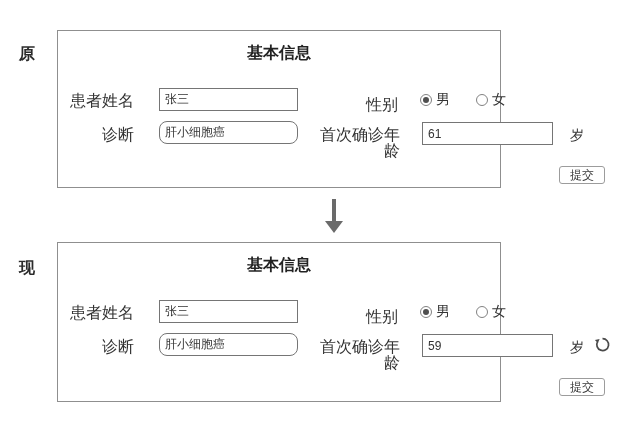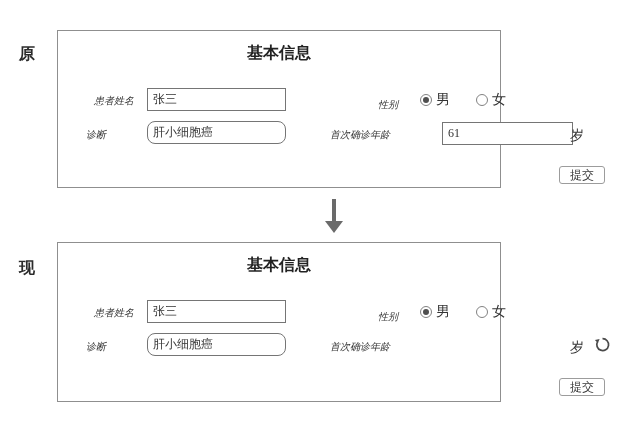--- a/index.html
+++ b/index.html
@@ -12,33 +12,33 @@
   .side-label.current  { top: 258px; }
 
   .panel { position: absolute; left: 57px; width: 444px; background: #ffffff;
            border: 1px solid #8f8f8f; }
   .panel-top    { top: 30px;  height: 158px; }
   .panel-bottom { top: 242px; height: 160px; }
 
   .panel-title { position: absolute; top: 12px; left: 0; right: 0; text-align: center;
                  font-size: 16px; font-weight: 700; color: #222; }
 
-  .fl { position: absolute; font-size: 10px; line-height: 16px; color: #333; text-align: right; font-style: italic; }
+  .fl { position: absolute; font-size: 16px; line-height: 16px; color: #333; text-align: right; }
   .lbl-name { left: 0;  width: 76px; top: 62px; }
-  .lbl-diag { left: 0;  width: 76px; top: 96px; text-align: center; }
+  .lbl-diag { left: 0;  width: 76px; top: 96px; }
   .lbl-gender { left: 250px; width: 90px; top: 66px; }
-  .lbl-age    { left: 242px; width: 90px; top: 96px; }
+  .lbl-age    { left: 252px; width: 90px; top: 96px; }
 
   .fi { position: absolute; height: 23px; border: 1px solid #757575; background: #fff;
         font-size: 12px; color: #333; padding: 8px 5px; outline: none; border-radius: 0;
-        font-family: "Liberation Sans", "DejaVu Sans", sans-serif; }
+        font-family: "Liberation Sans", "DejaVu Sans", sans-serif; margin-left: 12px; }
   .in-name, .in-diag { left: 89px; width: 139px; }
   .in-name { top: 57px; }
   .in-diag { top: 90px; border-radius: 8px; }
-  .in-age  { left: 384px; width: 131px; top: 91px; font-family: Liberation Serif, serif; }
+  .in-age  { left: 352px; width: 131px; top: 91px; }
 
   .radio-group { position: absolute; left: 362px; top: 60px; display: flex; gap: 26px; }
   .radio-opt { display: flex; align-items: center; gap: 4px; cursor: pointer; }
   .radio { width: 12px; height: 12px; border: 1px solid #828282; border-radius: 50%;
            background: #fff; display: inline-flex; align-items: center; justify-content: center; }
   .radio .dot { width: 6px; height: 6px; border-radius: 50%; background: #4f4f4f; }
   .radio-label { font-size: 14px; color: #333; }
 
   .unit { position: absolute; left: 512px; top: 96px; font-size: 14px; color: #333; }
   .undo { position: absolute; left: 536px; top: 93px; width: 17px; height: 17px; cursor: pointer; }
@@ -115,20 +115,21 @@
       <span class="radio-opt">
         <span class="radio"></span>
         <span class="radio-label">女</span>
       </span>
     </div>
 
     <label class="fl lbl-diag">诊断</label>
     <input class="fi in-diag" value="肝小细胞癌" style="">
 
     <label class="fl lbl-age">首次确诊年龄</label>
+    <input class="fi in-age" value="59" style="">
     <span class="unit">岁</span>
 
     <span class="undo">
       <svg width="17" height="17" viewBox="0 0 17 17" aria-hidden="true">
         <path d="M8.5 2.7 A5.9 5.9 0 1 1 3.6 5.6" fill="none" stroke="#4a4a4a" stroke-width="1.7"></path>
         <path d="M3.9 7.1 L0.9 4.0 L5.6 3.0 Z" fill="#4a4a4a"></path>
       </svg>
     </span>
 
     <button class="submit">提交</button>

